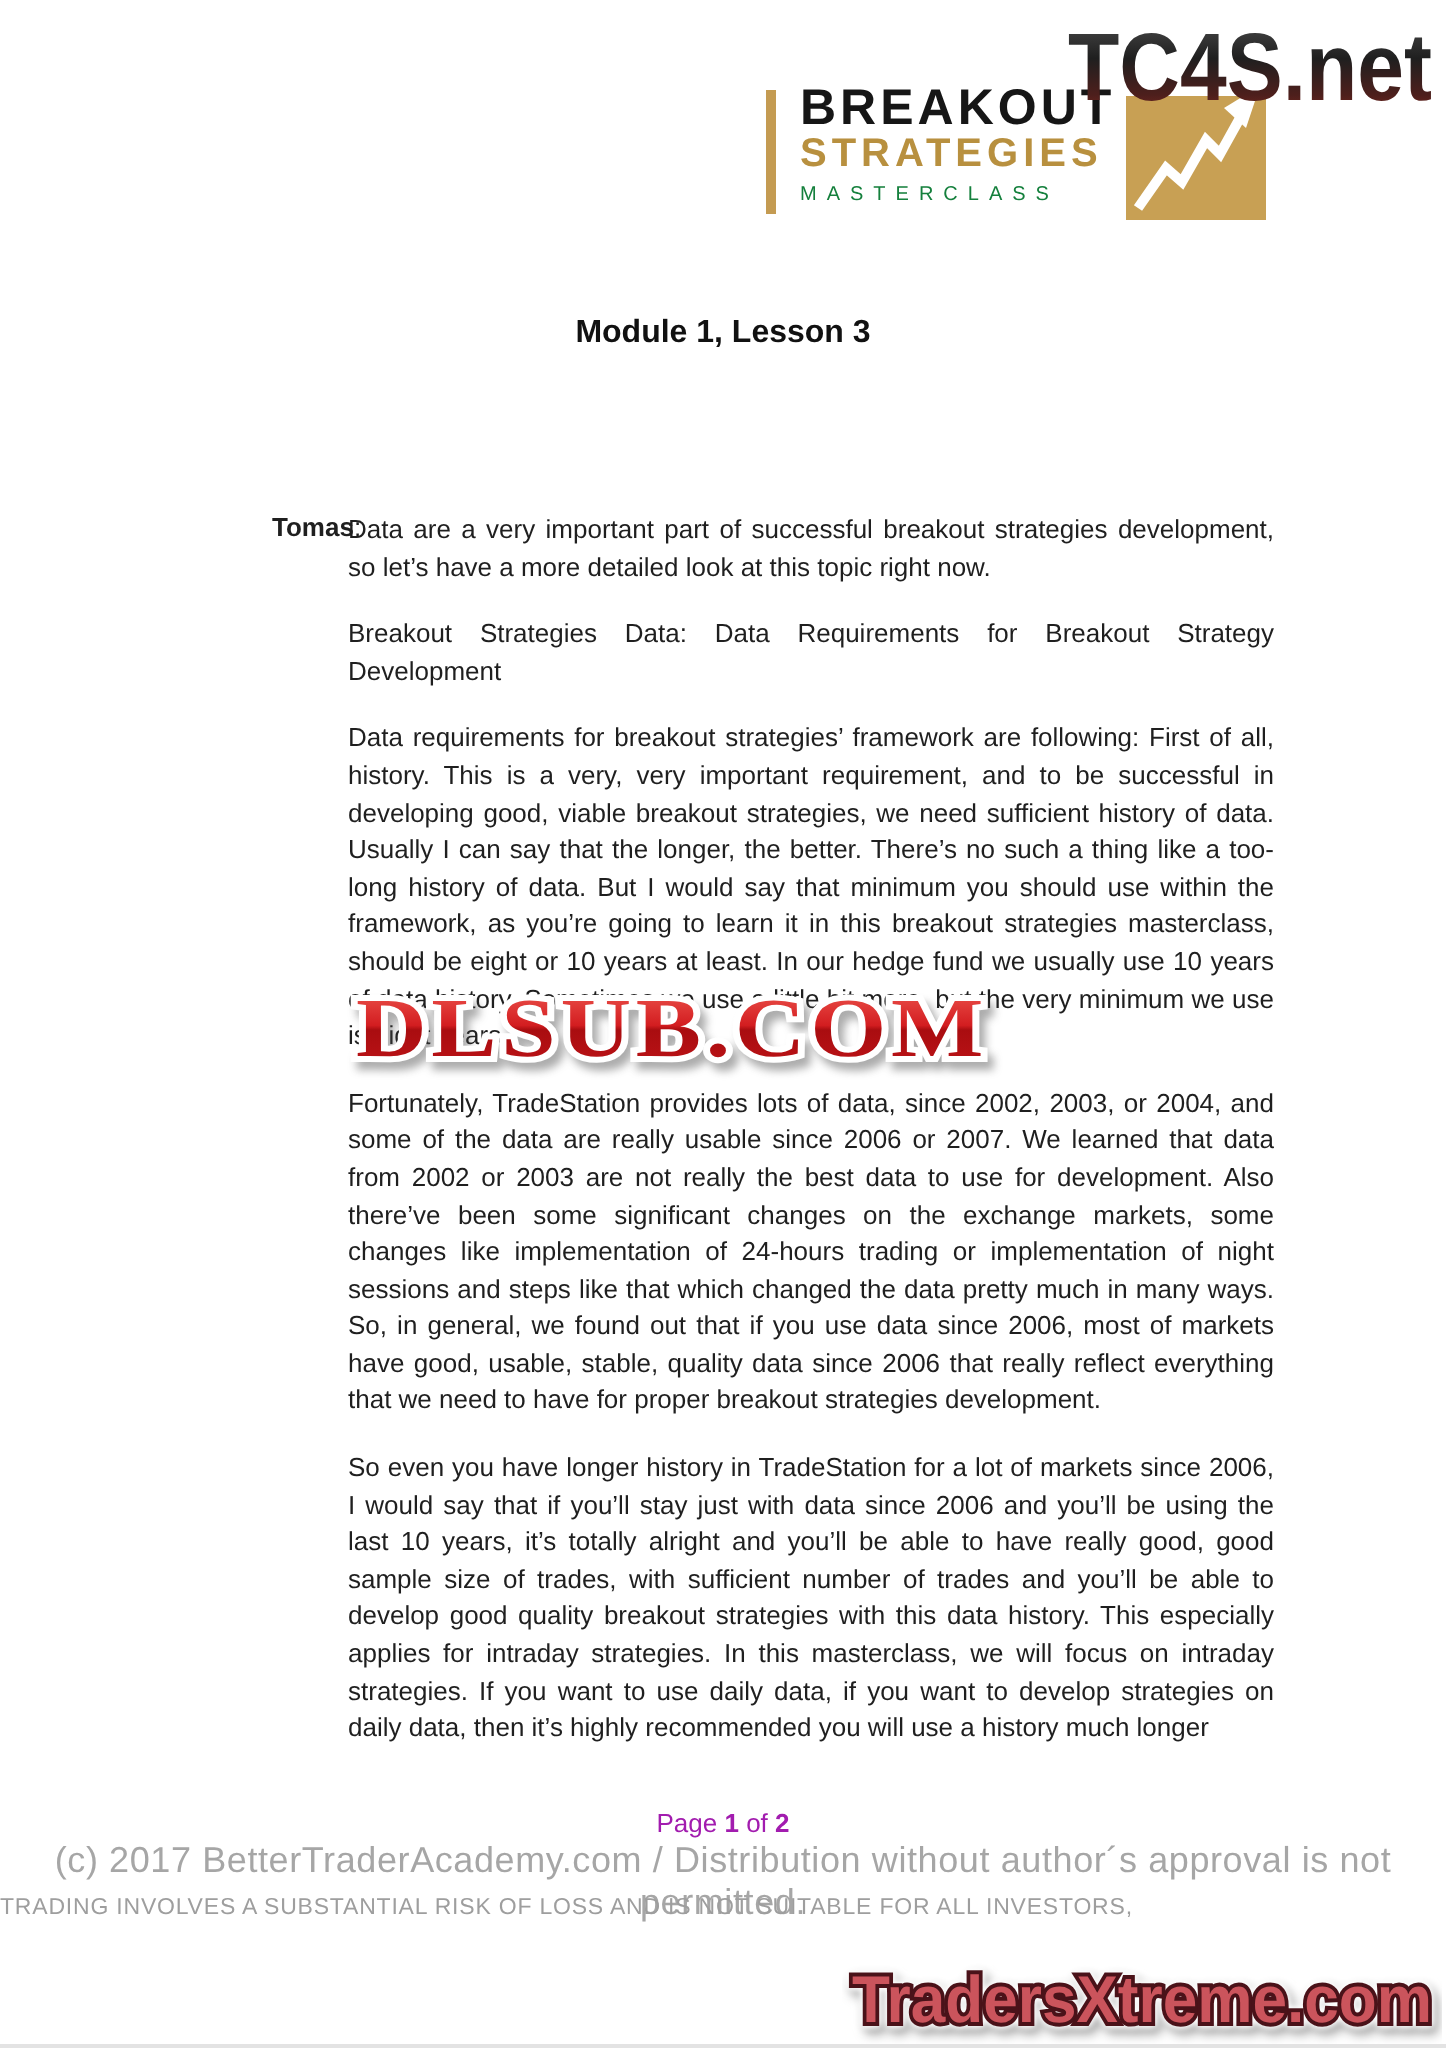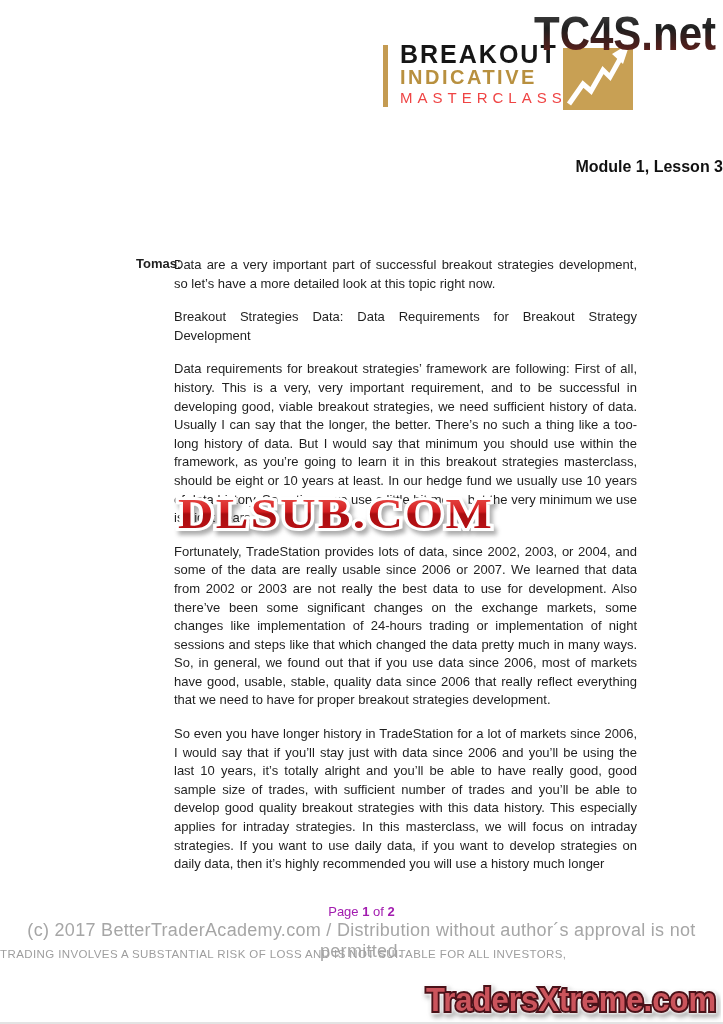--- a/index.html
+++ b/index.html
@@ -6,27 +6,27 @@
   .page{
     position:relative;width:723px;height:1024px;background:#ffffff;overflow:hidden;
     font-family:"Liberation Sans",sans-serif;color:#1f1f1f;
   }
   
   .brand{position:absolute;left:383px;top:42px;width:255px;height:72px;}
   .brand-bar{position:absolute;left:0;top:3px;width:5px;height:62px;background:#c49b52;}
   .brand-text{position:absolute;left:17px;top:0;white-space:nowrap;}
   .brand-l1{font-size:25px;font-weight:bold;letter-spacing:2px;color:#161616;line-height:24px;}
   .brand-l2{font-size:20px;font-weight:bold;letter-spacing:2.5px;color:#b8903f;line-height:22px;}
-  .brand-l3{font-size:15px;letter-spacing:5px;color:#ef4444;line-height:20px;}
+  .brand-l3{font-size:10px;letter-spacing:5px;color:#15803d;line-height:20px;}
   .brand-icon{position:absolute;left:180px;top:0;width:70px;height:70px;}
   .brand-icon svg{overflow:visible;}
   
   .tc4s{position:absolute;left:528px;top:4px;}
   
-  .title{position:absolute;left:0;right:0;text-align:right;font-weight:bold;font-size:16px;color:#111;}
+  .title{position:absolute;left:0;right:0;text-align:center;font-weight:bold;font-size:16px;color:#111;}
   .title1{top:158px;}
   .title2{top:194px;}
   
   .speaker{position:absolute;left:88px;top:256px;font-size:13px;color:#1f1f1f;margin-left:48px;}
   .speaker .b{font-weight:bold;}
   .transcript{position:absolute;left:174px;top:256px;width:463px;font-size:13px;line-height:18.6px;text-align:justify;color:#1f1f1f;}
   .transcript p{margin:0 0 15px 0;}
   
   .dlsub{position:absolute;left:168px;top:484px;}
   .dlsub text{filter:drop-shadow(3px 4px 2px rgba(70,70,70,0.45));}
@@ -43,21 +43,21 @@
 </style>
 </head>
 <body>
 
 <div class="page">
 
   <div class="brand">
     <div class="brand-bar"></div>
     <div class="brand-text">
       <div class="brand-l1">BREAKOUT</div>
-      <div class="brand-l2">INDICATIVE</div>
+      <div class="brand-l2">STRATEGIES</div>
       <div class="brand-l3">MASTERCLASS</div>
     </div>
     <div class="brand-icon">
       <svg width="70" height="70" viewBox="0 0 70 70">
         <rect x="0" y="6" width="70" height="62" fill="#c8a054"></rect>
         <path d="M6,62 L20,42 L28,49 L40,28 L47,35 L57,17" fill="none" stroke="#ffffff" stroke-width="5"></path>
         <polygon points="49,12 67,1 60,22" fill="#ffffff"></polygon>
       </svg>
     </div>
   </div>

